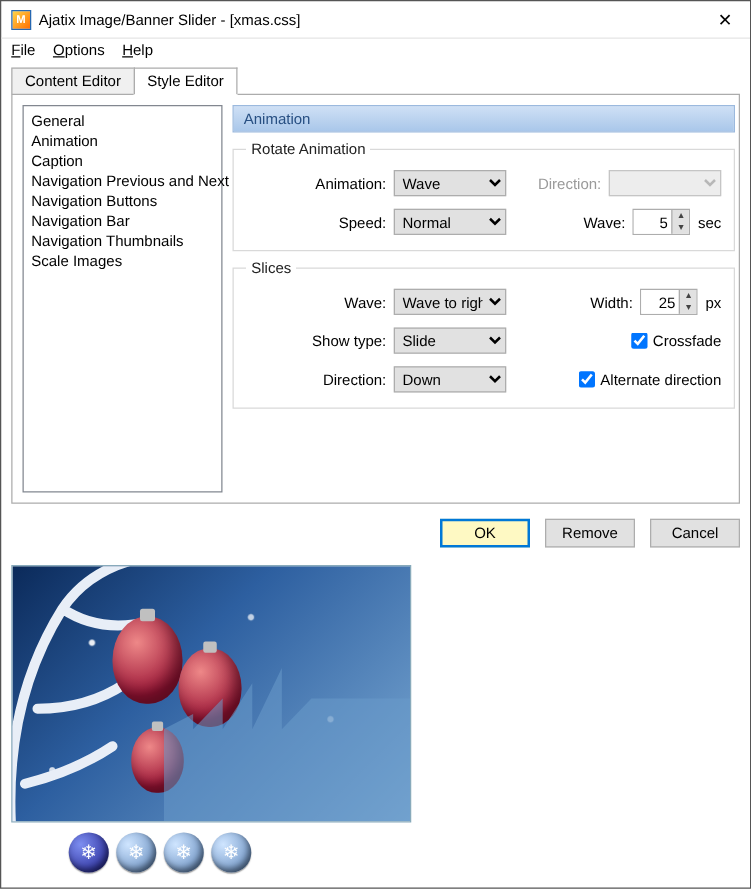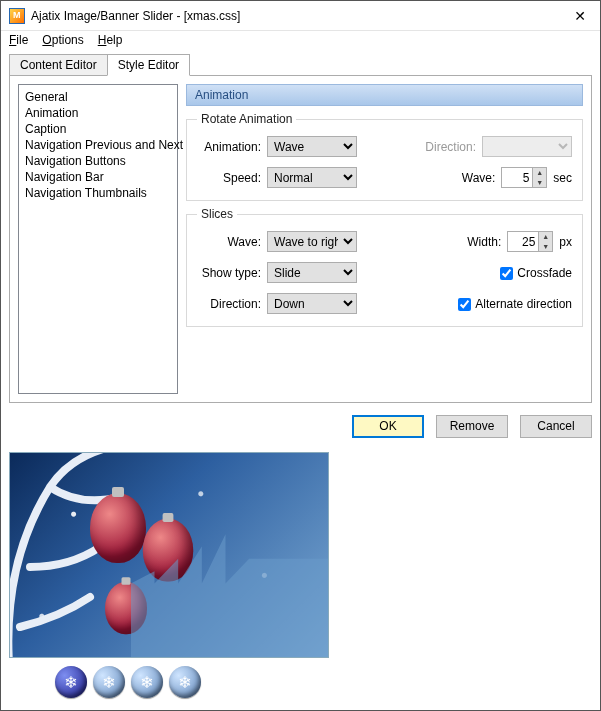--- a/index.html
+++ b/index.html
@@ -16,33 +16,33 @@
 .tab { border: 1px solid #acacac; background: #fff; padding: 3px 10px; margin-right: -1px; cursor: pointer; }
 .tab.inactive { background: #f0f0f0; }
 .tab.active { border-bottom: 1px solid #fff; z-index: 2; }
 .panel { margin: 0 8px; border: 1px solid #acacac; padding: 8px; display: flex; gap: 8px; height: 333px; }
 .sidelist { border: 1px solid #828790; width: 160px; padding: 4px 6px; background: #fff; }
 .sidelist div { padding: 1px 0; cursor: pointer; white-space: nowrap; }
 .rightpane { flex: 1; display: flex; flex-direction: column; gap: 6px; }
 .section-title { background: linear-gradient(#cfe0f5,#a9c7ea); border: 1px solid #9bb9de; padding: 3px 8px; color: #274f82; font-weight: 400; }
 fieldset { border: 1px solid #d9d9d9; padding: 10px 10px 12px 10px; }
 legend { padding: 0 4px; color: #222; }
-.row { display: flex; align-items: center; margin-bottom: 10px; gap: 6px; }
+.row { display: flex; align-items: center; margin-bottom: 10px; gap: 6px; margin-left: 48px; }
 .row:last-child { margin-bottom: 0; }
 .lbl { width: 64px; text-align: right; }
 .lbl.wide { width: 64px; }
 select { border: 1px solid #adadad; background: #e1e1e1; height: 21px; padding: 1px 2px; }
 select.w1 { width: 90px; }
 select.dis { color: #9a9a9a; background: #e6e6e6; }
 .spinwrap { display: inline-flex; border: 1px solid #adadad; height: 21px; background: #fff; }
 .spinwrap input { border: none; width: 30px; text-align: right; padding: 0 3px; outline: none; }
 .spinbtns { display: flex; flex-direction: column; width: 14px; border-left: 1px solid #adadad; background: #e1e1e1; }
 .spinbtns div { flex:1; font-size:7px; line-height:9px; text-align:center; cursor:pointer; color:#444; }
 .gap { flex: 1; }
-.chk { display: flex; align-items: flex-end; gap: 4px; }
+.chk { display: flex; align-items: center; gap: 4px; }
 .chk input { width:13px; height:13px; }
 .btnrow { display: flex; justify-content: flex-end; gap: 12px; padding: 12px 8px 10px 8px; }
 button.dlg { width: 72px; height: 23px; border: 1px solid #adadad; background: #e1e1e1; cursor: pointer; }
 button.dlg.primary { border: 2px solid #0078d7; background: #fef9c3; }
 .preview { margin: 4px 8px 8px 8px; width: 320px; height: 210px; position: relative; background: linear-gradient(135deg,#0b2a5a,#2d5fa0 40%,#7ba9d3); border:1px solid #8ab; overflow:hidden; }
 .stars { position:absolute; inset:0; background:
   radial-gradient(circle at 20% 30%, rgba(255,255,255,.9) 0 2px, transparent 3px),
   radial-gradient(circle at 60% 20%, rgba(255,255,255,.7) 0 2px, transparent 3px),
   radial-gradient(circle at 80% 60%, rgba(255,255,255,.5) 0 2px, transparent 3px),
   radial-gradient(circle at 40% 70%, rgba(255,255,255,.6) 0 2px, transparent 3px),
@@ -87,20 +87,21 @@
 
 <div class="panel">
   <div class="sidelist">
     <div>General</div>
     <div>Animation</div>
     <div>Caption</div>
     <div>Navigation Previous and Next</div>
     <div>Navigation Buttons</div>
     <div>Navigation Bar</div>
     <div>Navigation Thumbnails</div>
+    <div>Scale Images</div>
   </div>
 
   <div class="rightpane">
     <div class="section-title">Animation</div>
 
     <fieldset>
       <legend>Rotate Animation</legend>
       <div class="row">
         <span class="lbl">Animation:</span>
         <select class="w1"><option>Wave</option></select>

